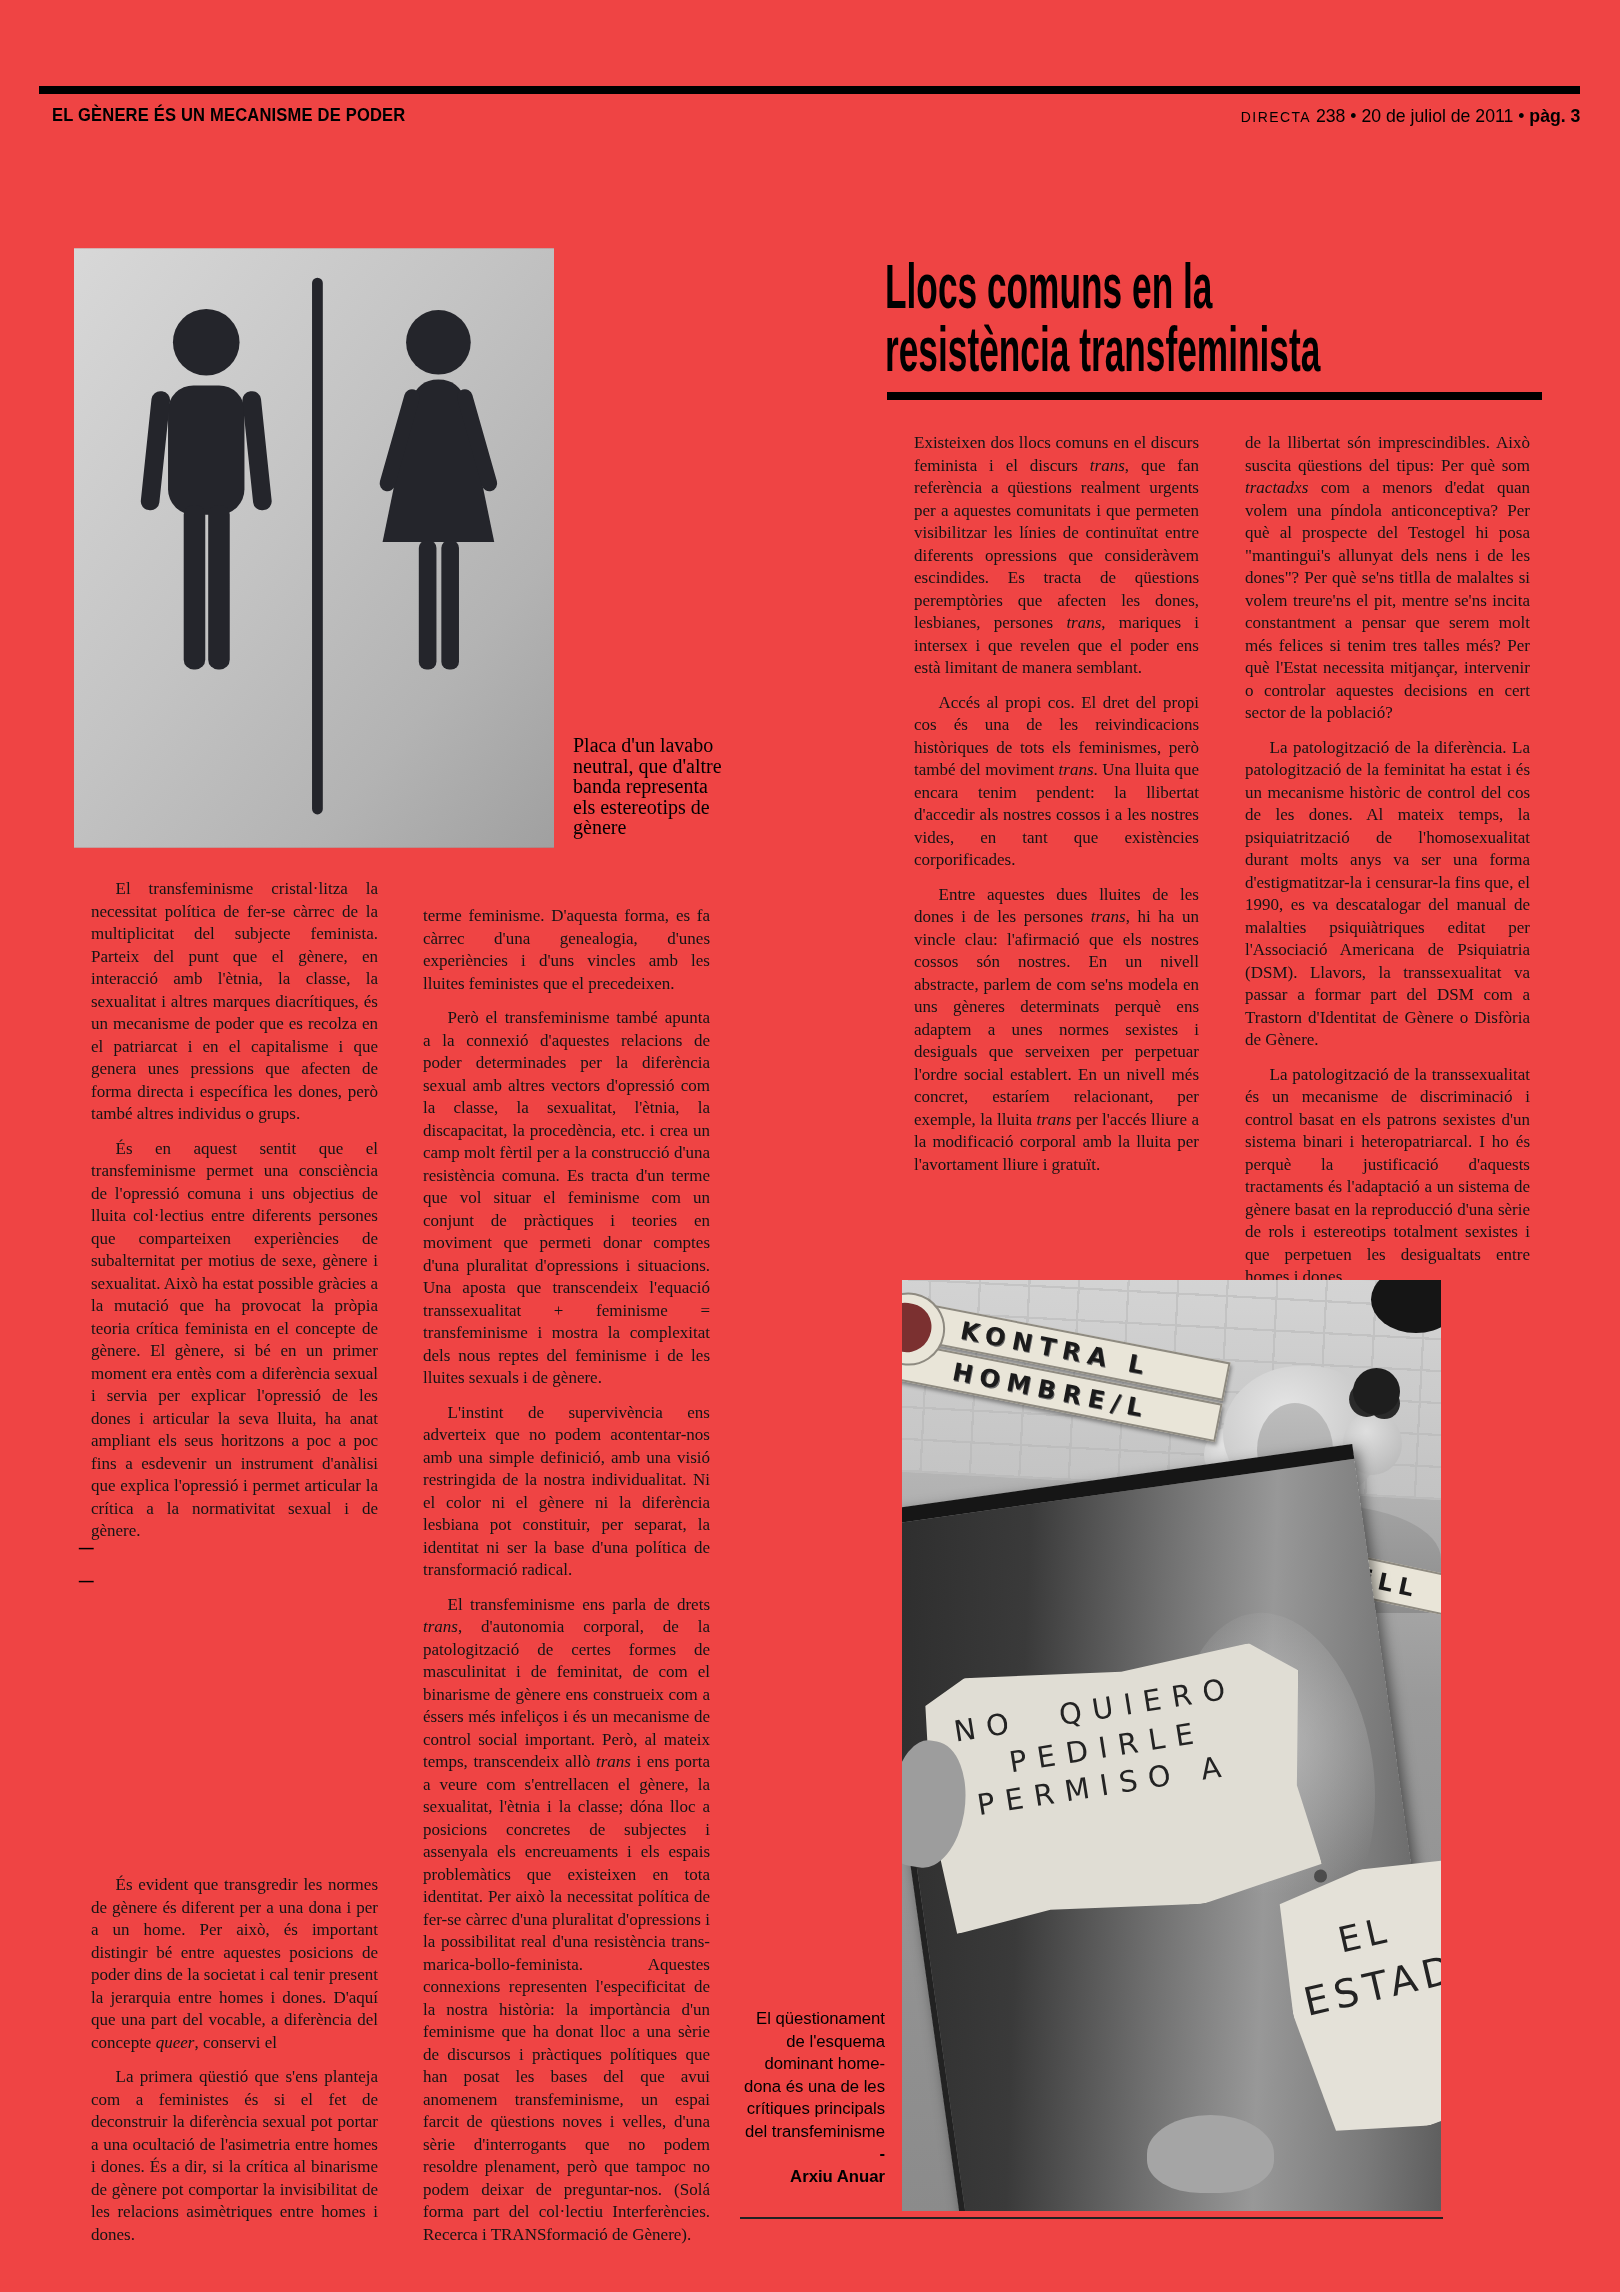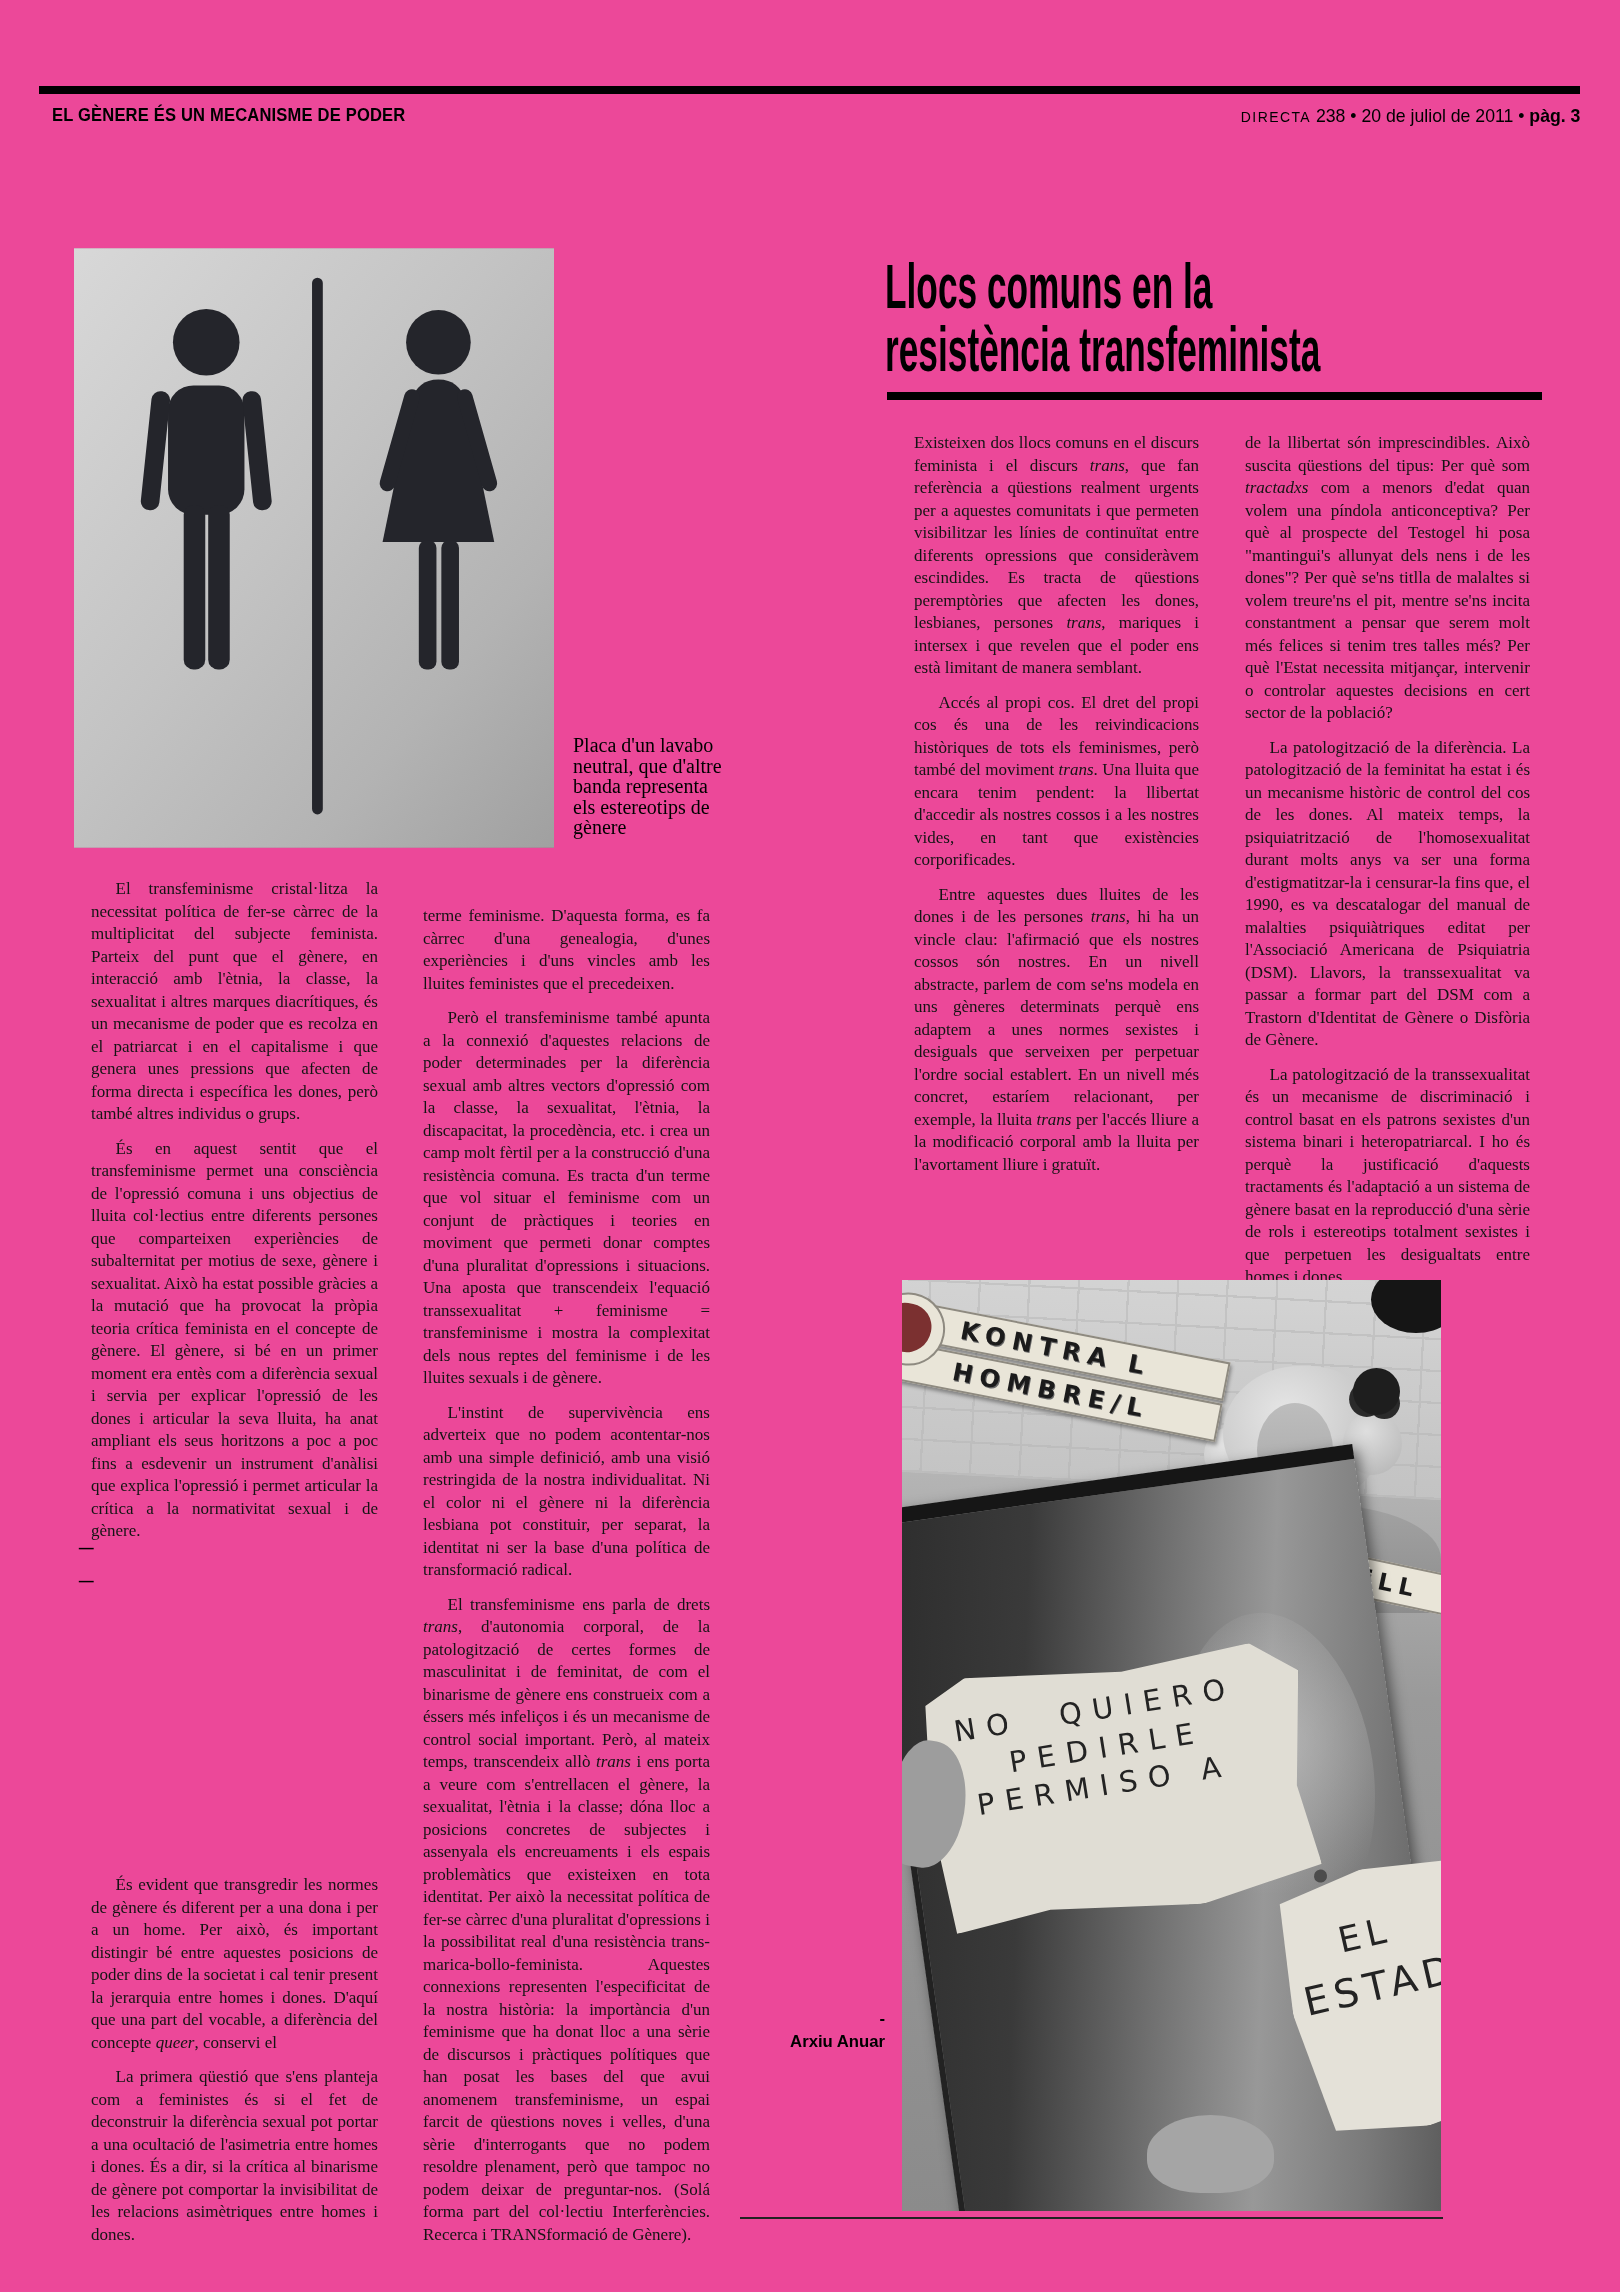--- a/index.html
+++ b/index.html
@@ -1,16 +1,16 @@
 <!DOCTYPE html>
 <html lang="ca"><head>
 <meta charset="utf-8">
 <style>
   html,body{margin:0;padding:0;background:#9a9a9a;}
-  .page{position:relative;width:1620px;height:2293px;background:#ec4899;margin:0 auto;overflow:hidden;
+  .page{position:relative;width:1620px;height:2293px;background:#ef4444;margin:0 auto;overflow:hidden;
         font-family:"Liberation Serif",serif;color:#1a1a1a;}
 
   
   .topbar{position:absolute;left:39px;top:86px;width:1541px;height:7.8px;background:#000;}
   .kicker{position:absolute;left:52px;top:105px;font-family:"Liberation Sans",sans-serif;
           font-weight:700;font-size:17.6px;letter-spacing:0.2px;transform:scaleX(.94);
           transform-origin:left top;white-space:nowrap;color:#000;}
   .hdr-right{position:absolute;right:40px;top:105px;font-family:"Liberation Sans",sans-serif;
           font-size:18.6px;white-space:nowrap;color:#000;transform:scaleX(.95);transform-origin:right top;}
   .hdr-right .masthead{font-size:14.7px;letter-spacing:1.5px;font-weight:400;}
@@ -241,19 +241,27 @@
       <div class="ln">PERMISO A</div>
     </div>
     <div class="sign-estado">
       <div class="ln">EL</div>
       <div class="ln">ESTADO</div>
     </div>
     <div class="hand-bottom"></div>
   </div>
 
   <div class="photo-caption">
+    <div>
+        <div>El qüestionament</div>
+        <div>de l'esquema</div>
+        <div>dominant home-</div>
+        <div>dona és una de les</div>
+        <div>crítiques principals</div>
+        <div>del transfeminisme</div>
+      </div>
     <div class="sep">-</div>
     <div class="credit">Arxiu Anuar</div>
   </div>
   <div class="bottom-rule"></div>
 
 </div>
 
 
 </body></html>

